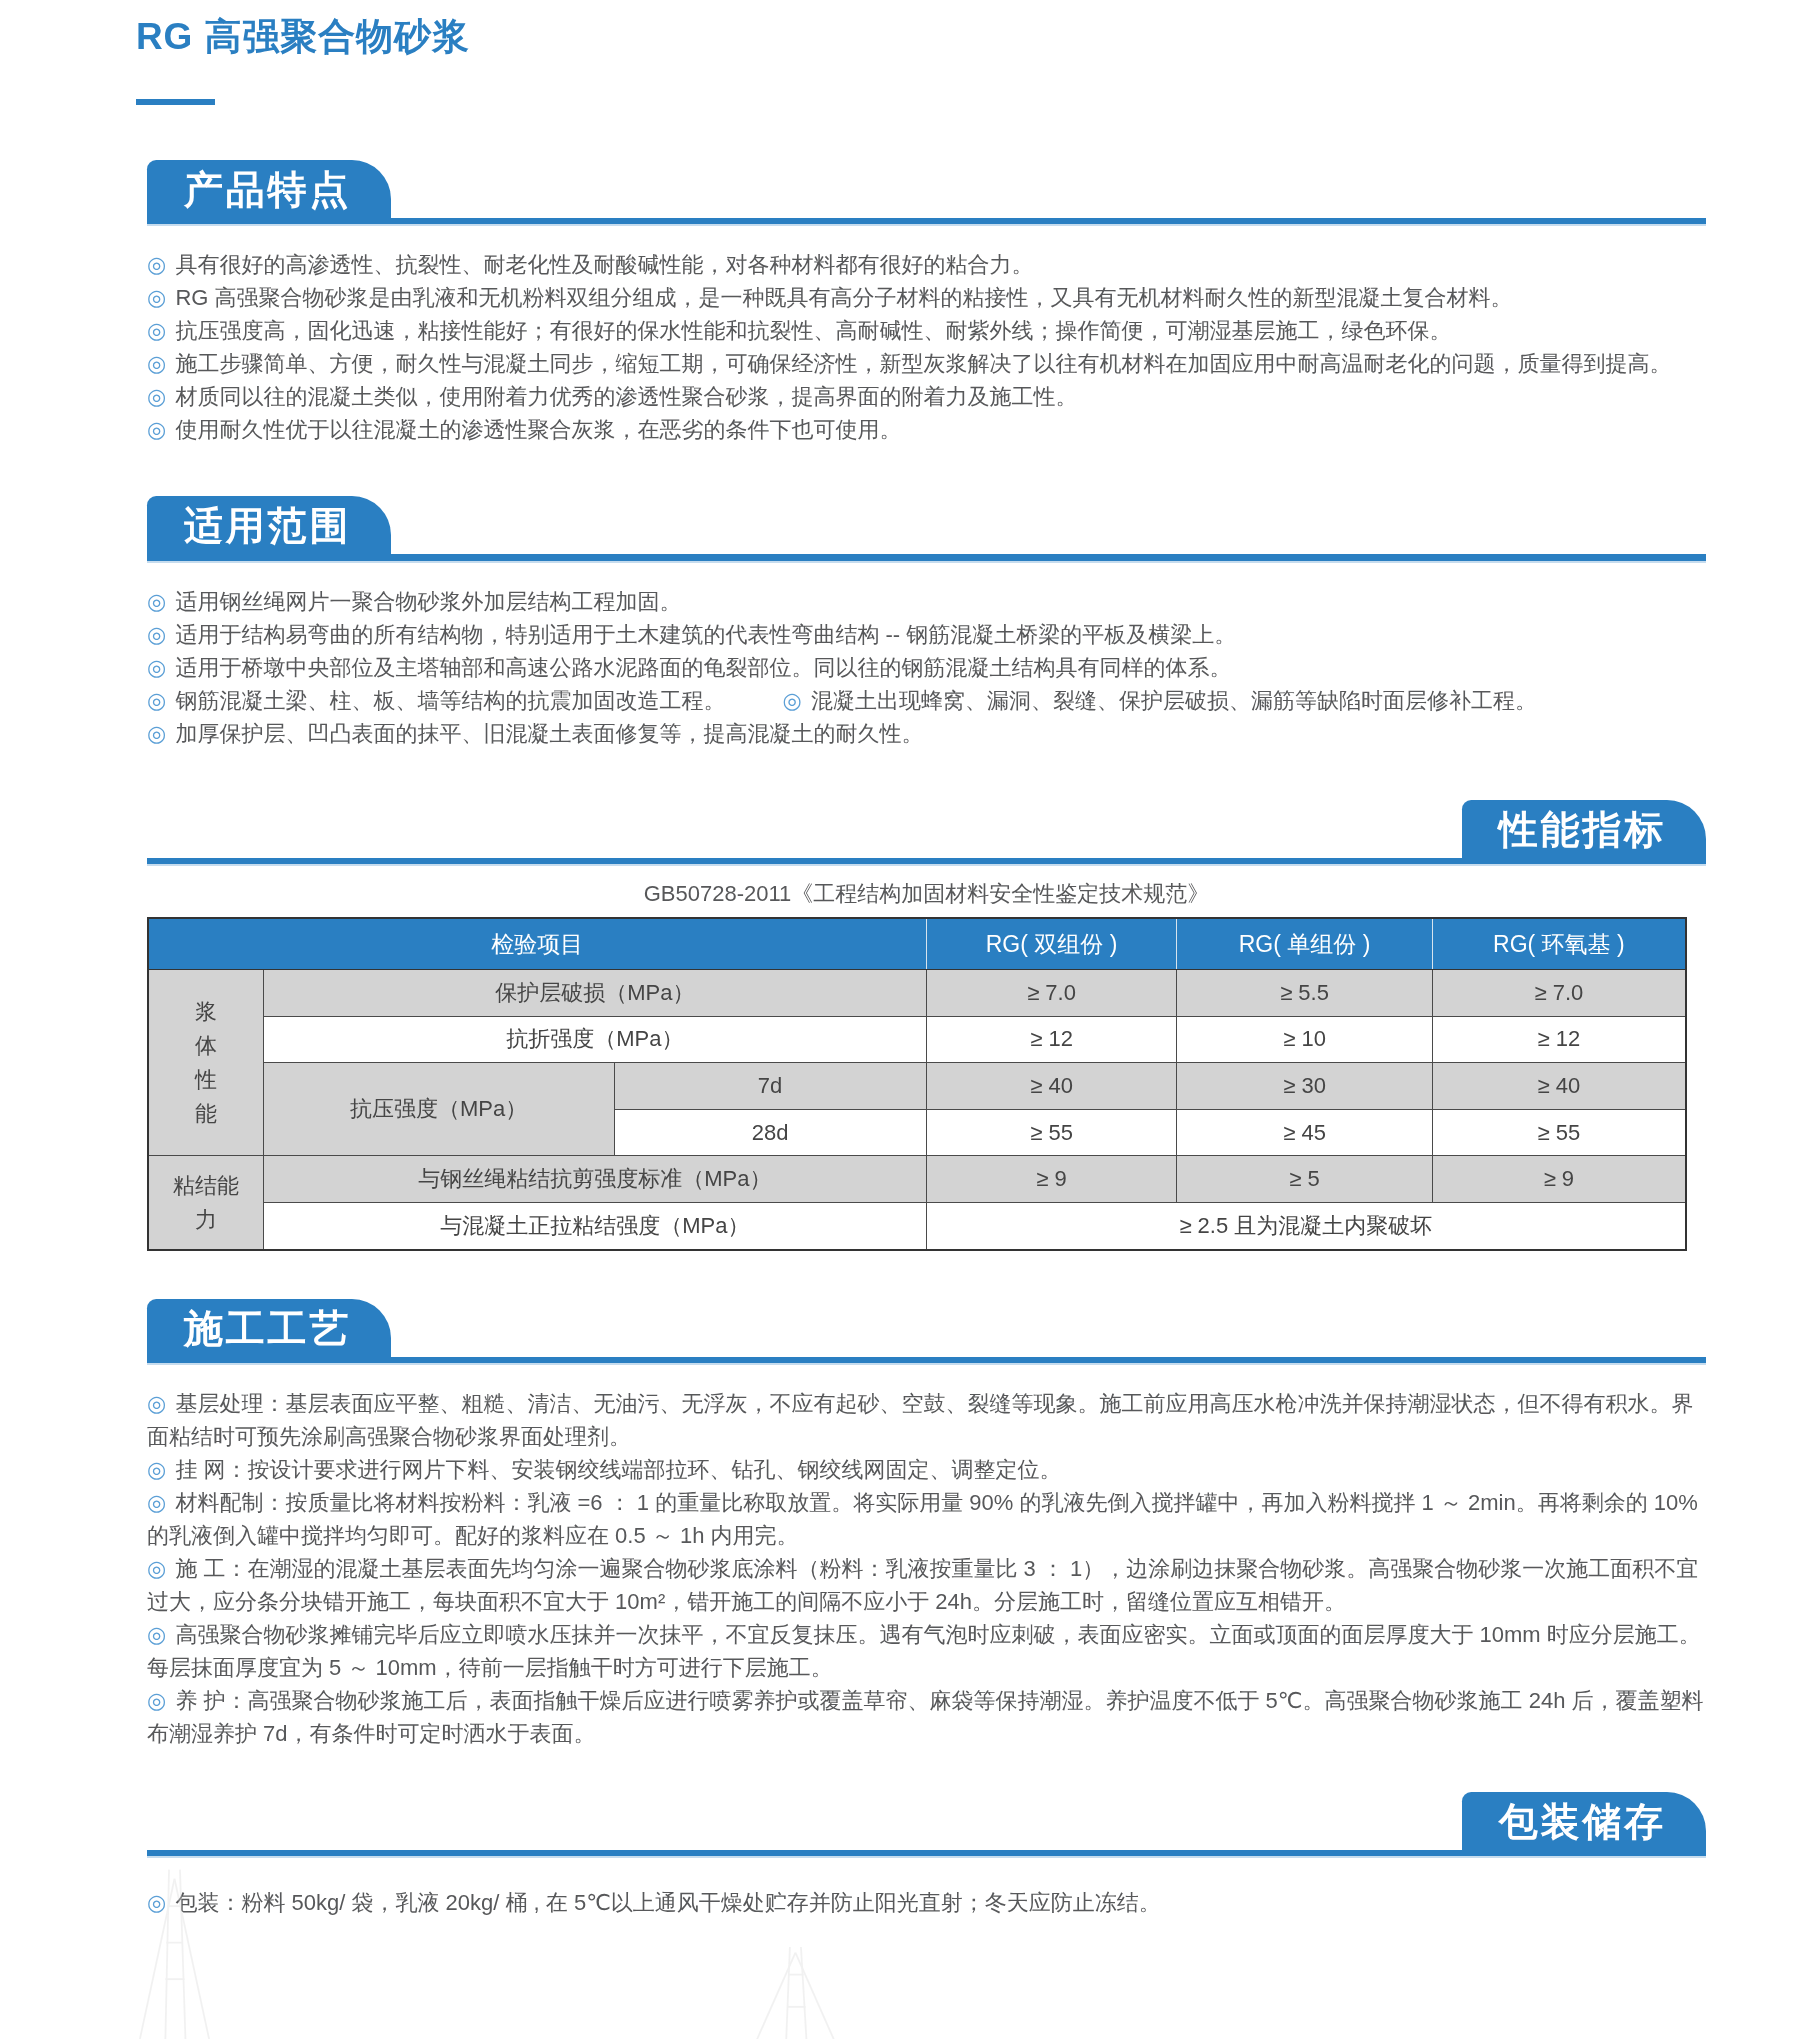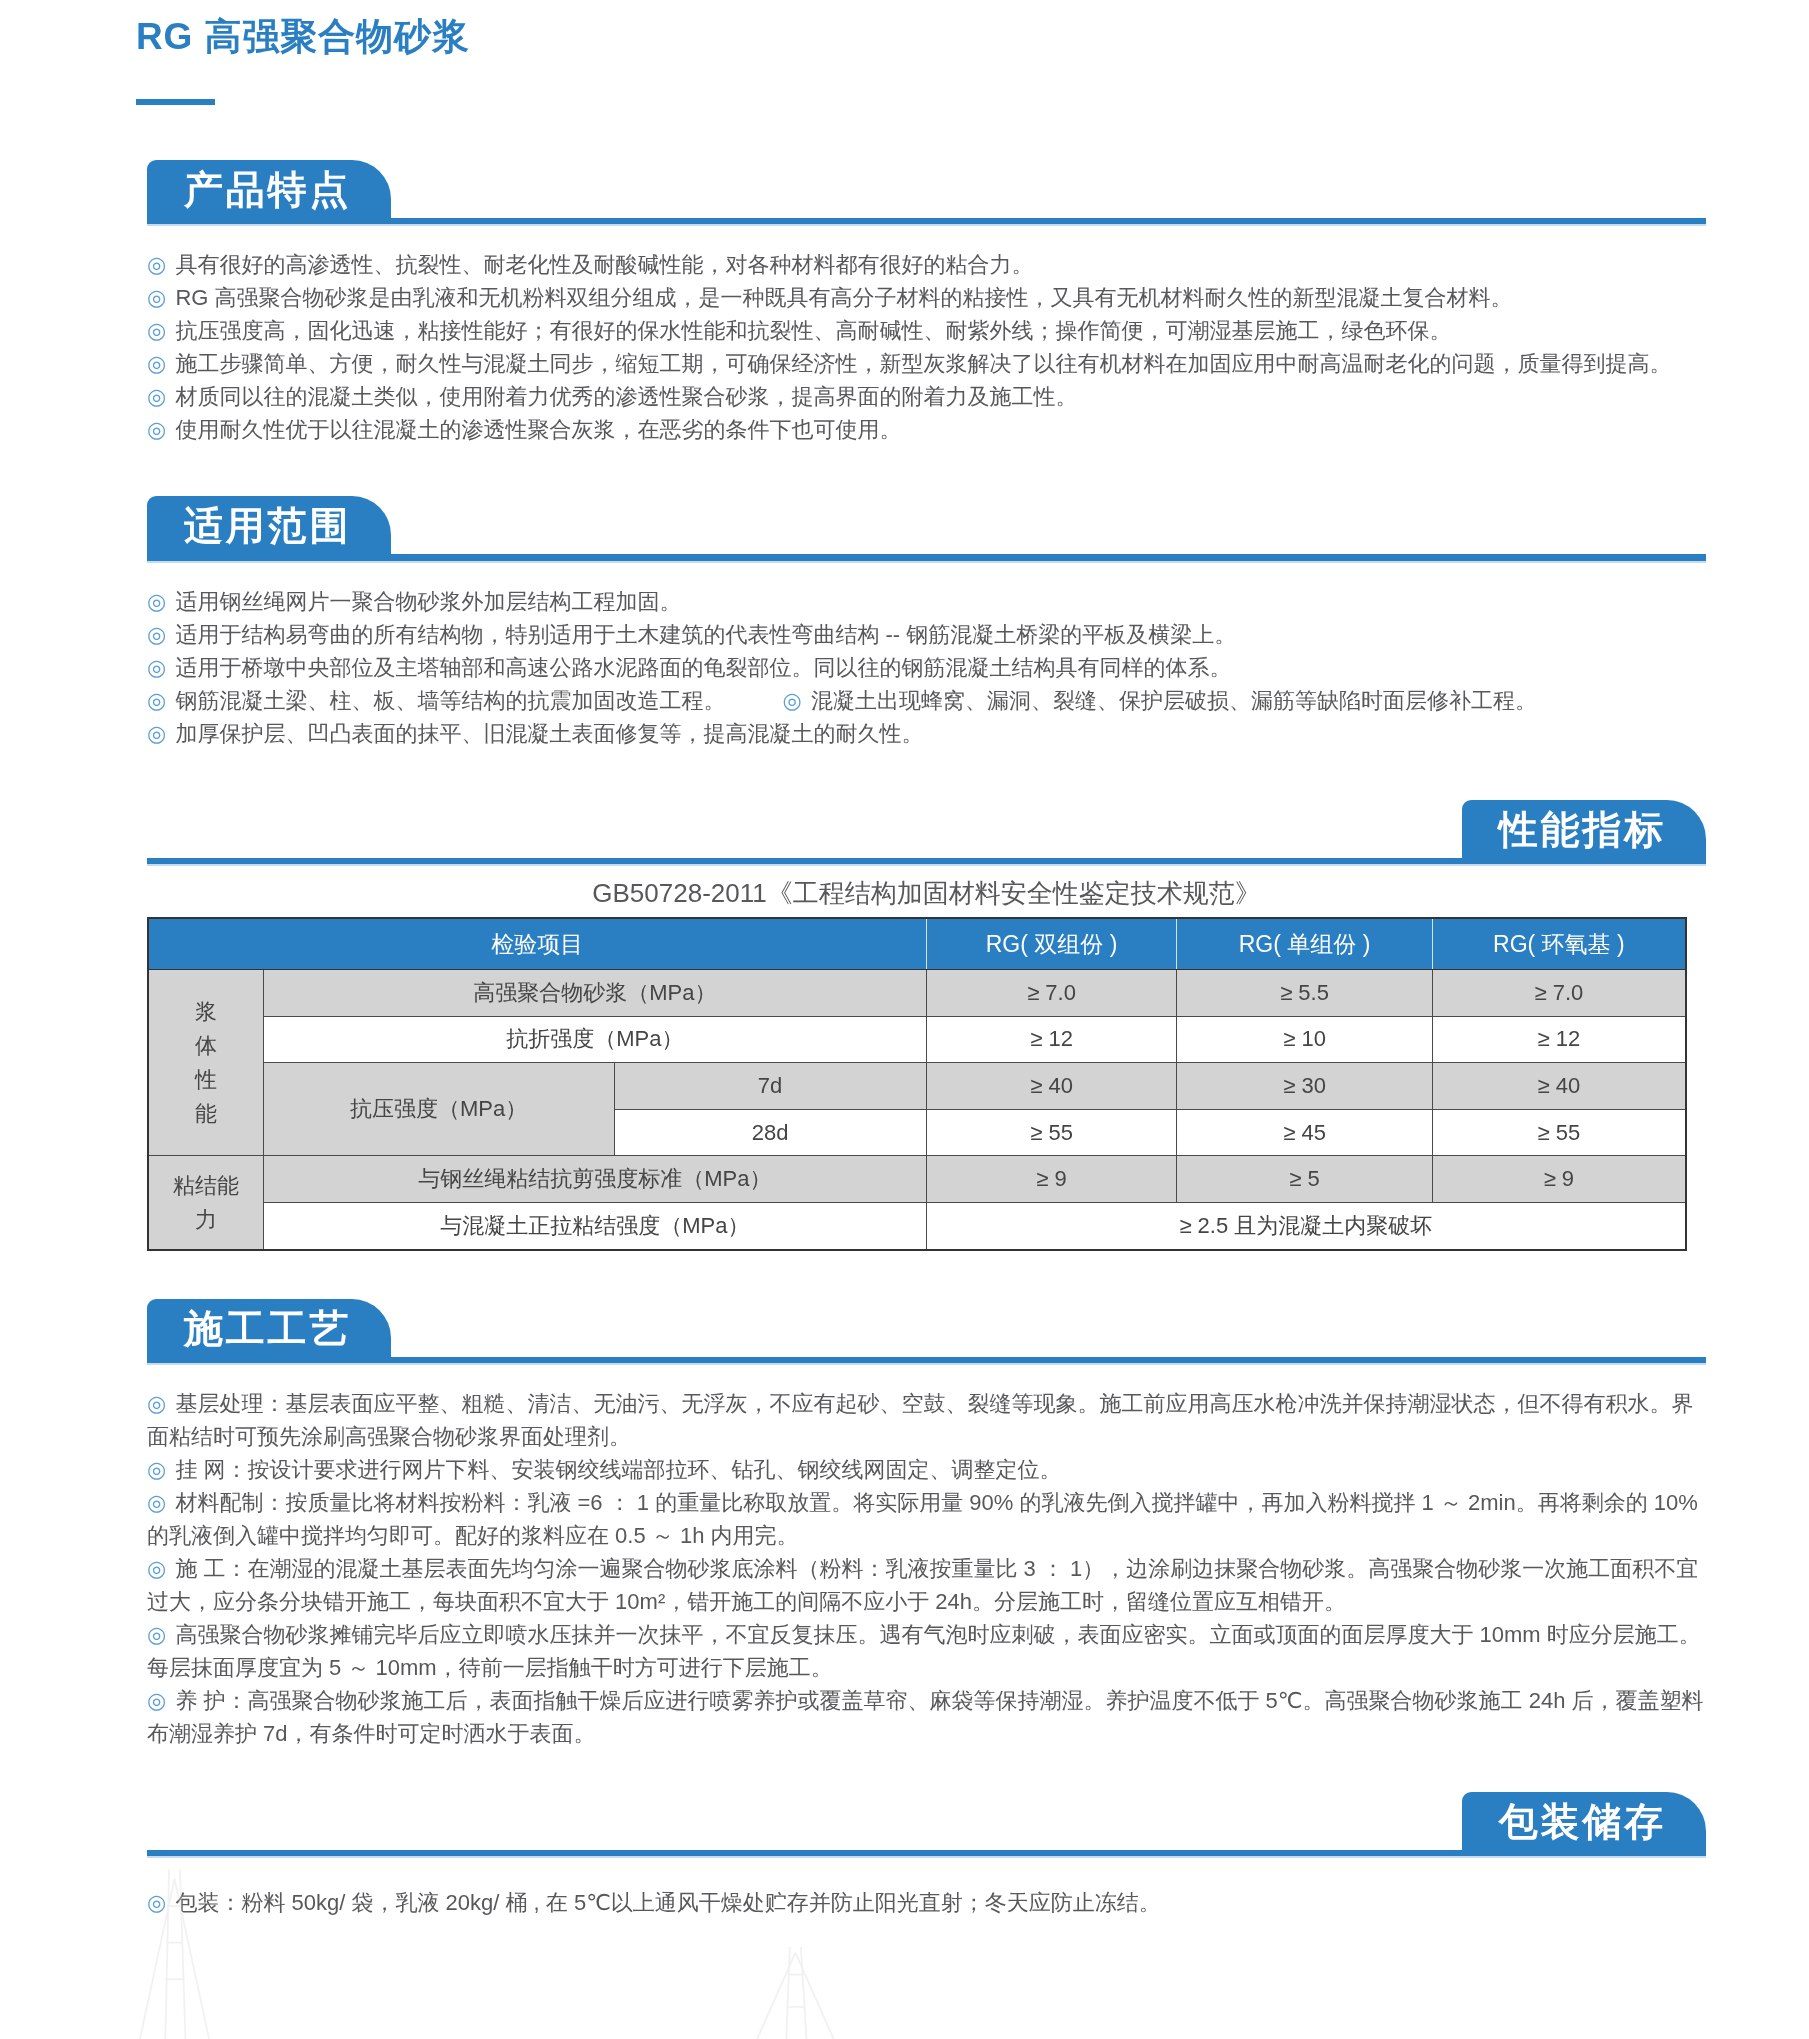--- a/index.html
+++ b/index.html
@@ -57,21 +57,21 @@
   .li{ margin:0; }
   .list .b{
     color:#5b9fd6;
     margin-right:9.2px;
   }
   .li-double .seg2{ margin-left:51px; }
   
   .std-title{
     margin:13px 103px 0 147px;
     text-align:center;
-    font-size:26px;
+    font-size:22px;
     line-height:29px;
     color:#57585a;
   }
   .ptable{
     margin:9.2px 0 0 147px;
     width:1540px;
     border-collapse:collapse;
     border:2.8px solid #333333;
     table-layout:fixed;
   }
@@ -170,21 +170,21 @@
         <td colspan="3">检验项目</td>
         <td>RG( 双组份 )</td>
         <td>RG( 单组份 )</td>
         <td>RG( 环氧基 )</td>
       </tr>
       <tr>
         <td rowspan="4" class="group">浆
 体
 性
 能</td>
-        <td colspan="2" class="gray">高强聚合物砂浆（MPa）</td>
+        <td colspan="2" class="gray">保护层破损（MPa）</td>
         <td class="gray">≥ 7.0</td>
         <td class="gray">≥ 5.5</td>
         <td class="gray">≥ 7.0</td>
       </tr>
       <tr>
         <td colspan="2" class="white">抗折强度（MPa）</td>
         <td class="white">≥ 12</td>
         <td class="white">≥ 10</td>
         <td class="white">≥ 12</td>
       </tr>

